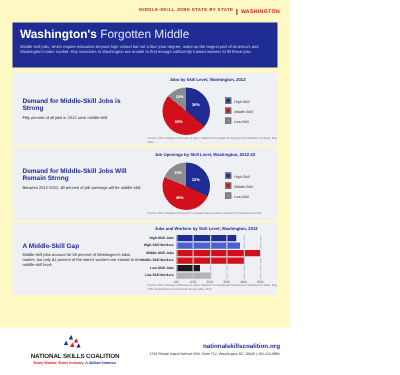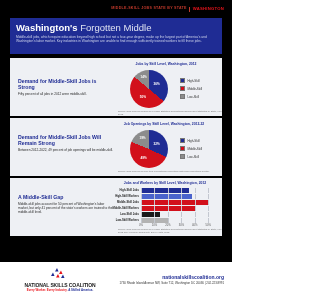--- a/index.html
+++ b/index.html
@@ -2,21 +2,21 @@
 <html><head>
 <meta charset="utf-8">
 <style>
   html,body{margin:0;padding:0;}
   body{
     width:232px;height:300px;overflow:hidden;
     background:#ffffff;
     font-family:"Liberation Sans", sans-serif;
     -webkit-font-smoothing:antialiased;
   }
-  .page{position:relative;width:232px;height:300px;background:#000000;}
+  .page{position:relative;width:232px;height:300px;background:#fef9c3;}
 
   
   .eyebrow{
     height:16px;display:flex;align-items:center;justify-content:flex-end;
     padding-right:8px;box-sizing:border-box;
   }
   .eyebrow .eb-left{
     font-size:3.6px;letter-spacing:.28px;color:#c0392b;font-weight:bold;
   }
   .eyebrow .eb-div{

